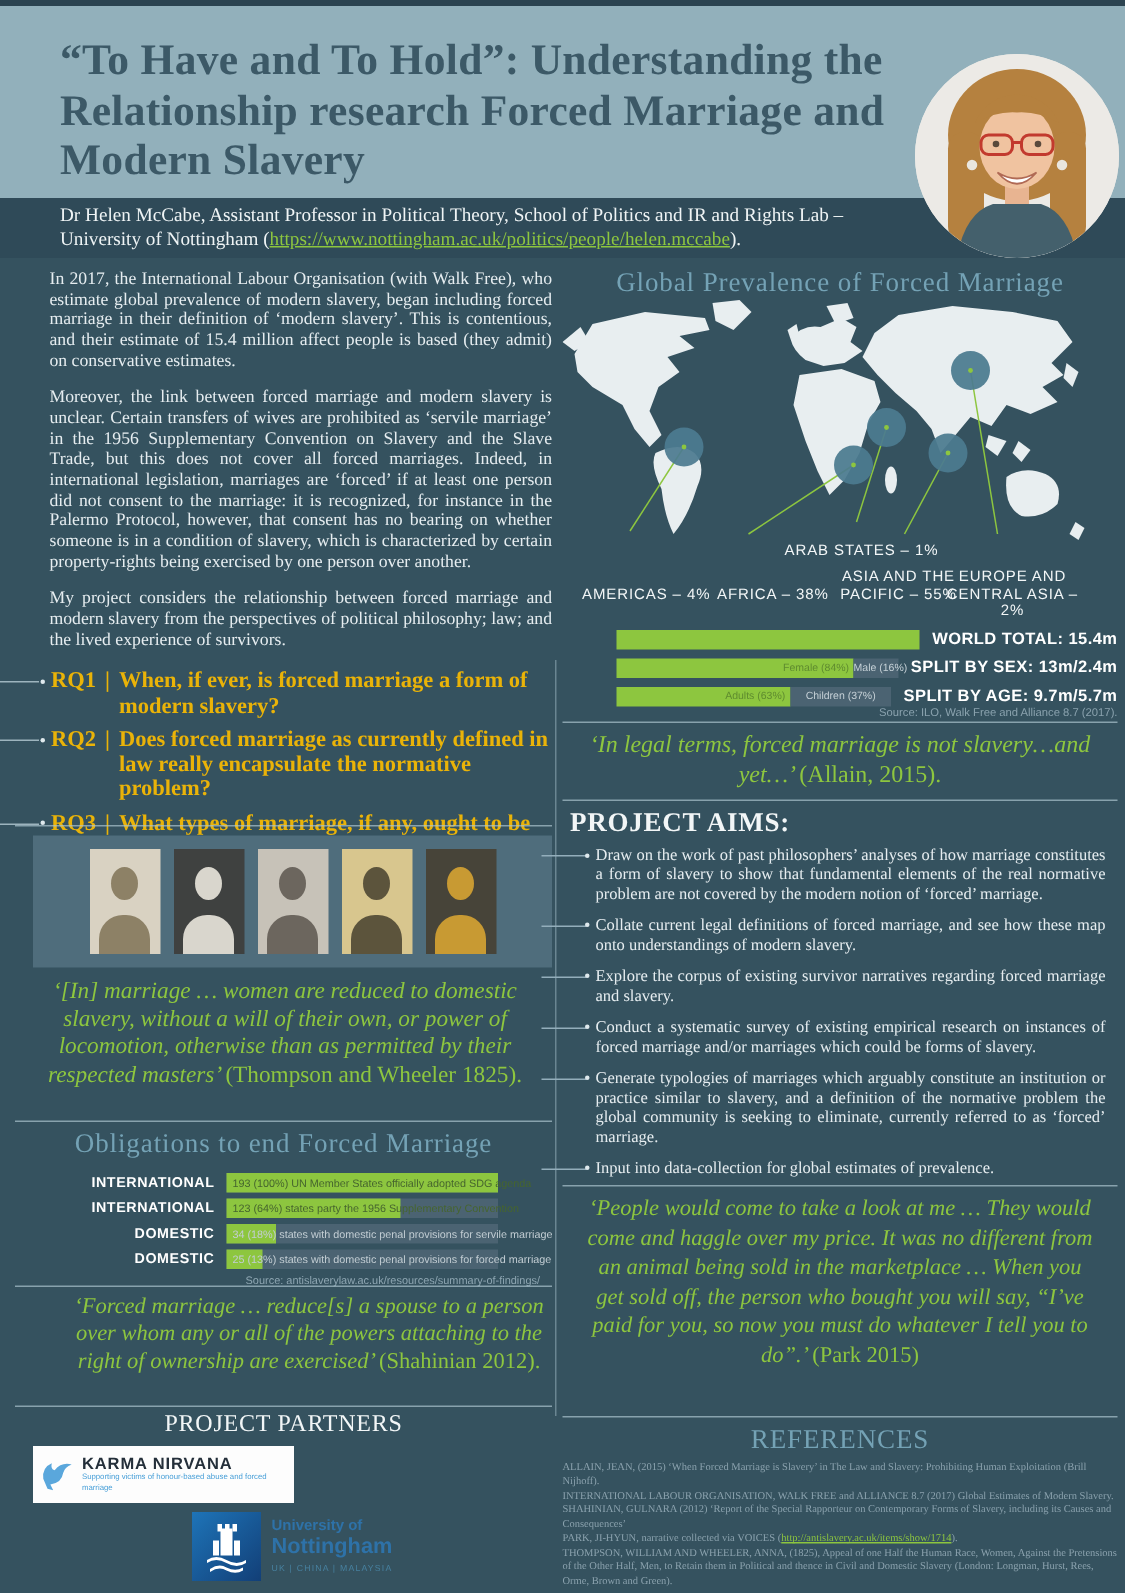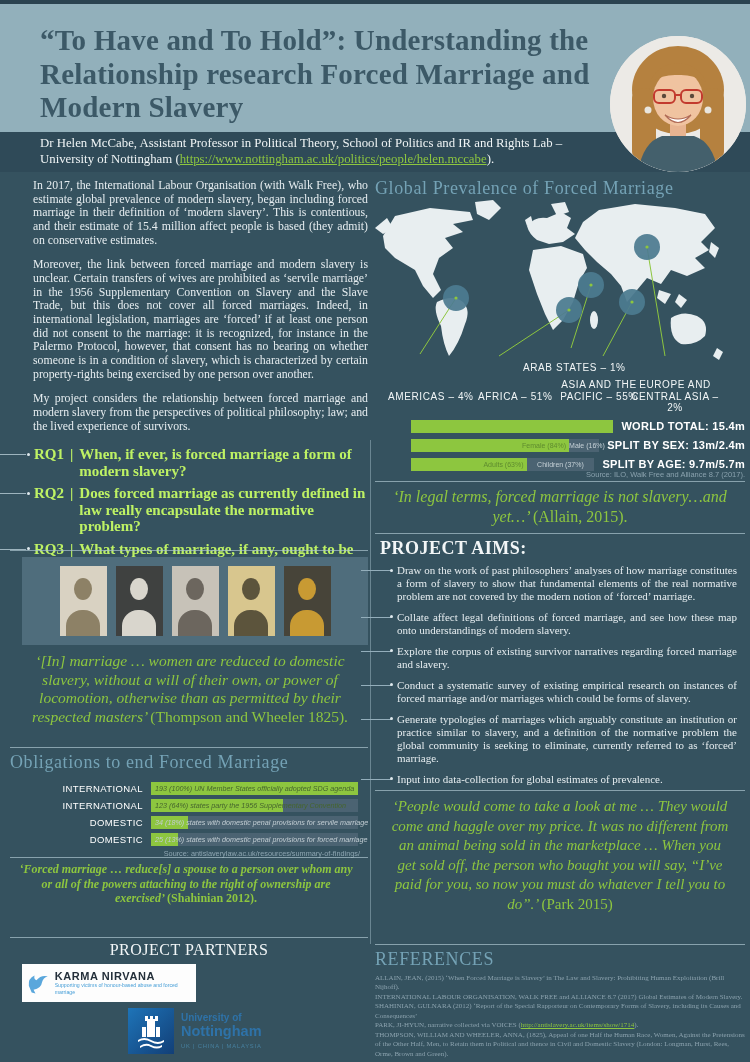--- a/index.html
+++ b/index.html
@@ -14,31 +14,31 @@
   .title{left:40px;top:24px;width:565px;font-size:29px;font-weight:bold;color:#3c5967;
          line-height:1.16;letter-spacing:0.2px;}
   .author{left:40px;top:136px;width:565px;font-size:12.8px;color:#eff4f5;line-height:1.25;}
   .author a{color:#8dc63f;text-decoration:underline;}
   .avatar{left:610px;top:36px;width:136px;height:136px;border-radius:50%;overflow:hidden;
           background:#eceae6;z-index:6;}
 
   
   .rule{height:1px;background:rgba(172,196,206,0.7);}
   .divider{left:370px;top:440px;width:1px;height:504px;background:rgba(160,185,197,0.5);}
-  .sec-head{color:#74a2b5;font-size:18px;letter-spacing:0.6px;}
+  .sec-head{color:#74a2b5;font-size:18px;letter-spacing:0.6px;text-align:center;}
   .quote{color:#8dc63f;font-style:italic;text-align:center;}
   .quote .attr{font-style:normal;}
   .sans{font-family:"Liberation Sans","DejaVu Sans",sans-serif;}
 
   
   .col-l{left:10px;top:0;width:358px;height:1062px;}
   .intro{left:23px;top:179px;width:335px;color:#e6edf0;font-size:11.8px;line-height:1.16;
          text-align:justify;}
   .intro p{margin:0 0 11px 0;}
-  .rq-list{left:0;top:446px;width:358px;color:#bef264;}
+  .rq-list{left:0;top:446px;width:358px;color:#eab308;}
   .rq{position:relative;display:flex;gap:6px;padding-left:24px;margin-bottom:6px;
       font-size:15px;font-weight:bold;line-height:1.1;}
   .rq::before{content:"";position:absolute;left:-10px;top:8px;width:26px;height:1px;
       background:#9db4be;}
   .rq::after{content:"";position:absolute;left:17px;top:6.5px;width:3px;height:3px;
       border-radius:50%;background:#dfe9ed;}
   .rq-text{flex:1;}
   .portraits{left:12px;top:557px;width:346px;height:88px;background:#4f6d7c;
       display:flex;align-items:center;justify-content:center;gap:9px;}
   .portrait{position:relative;width:47px;height:70px;overflow:hidden;}
@@ -48,29 +48,29 @@
       margin-left:-17px;border-radius:16px 16px 0 0;}
   .p1{background:#d9d2c2;} .p1::before,.p1::after{background:#8d8166;}
   .p2{background:#3f4140;} .p2::before,.p2::after{background:#d9d6cd;}
   .p3{background:#c7c2b8;} .p3::before,.p3::after{background:#6c665e;}
   .p4{background:#d8c68e;} .p4::before,.p4::after{background:#5c543c;}
   .p5{background:#474439;} .p5::before,.p5::after{background:#c89a33;}
   .q-thompson{left:8px;top:652px;width:344px;font-size:15.5px;line-height:1.2;}
   .ob-head{left:0;top:752px;width:358px;}
   .ob-list{left:0;top:782px;width:358px;}
   .ob-row{display:flex;height:13px;margin-bottom:4px;}
-  .ob-scope{width:133px;text-align:right;padding-right:8px;font-weight:normal;font-size:9.5px;
+  .ob-scope{width:133px;text-align:right;padding-right:8px;font-weight:bold;font-size:9.5px;
       color:#fff;line-height:13px;letter-spacing:0.4px;}
-  .ob-bar{position:relative;width:207px;background:#4b6372;font-style:italic;}
+  .ob-bar{position:relative;width:181px;background:#4b6372;}
   .ob-fill{position:absolute;left:0;top:0;bottom:0;background:#8dc63f;}
   .ob-text{position:absolute;left:4px;top:0;font-size:7.2px;line-height:13px;
       white-space:nowrap;z-index:1;}
   .t-dark{color:#46652e;} .t-light{color:#c2cdd3;}
   .ob-src{left:0;top:849px;width:350px;text-align:right;font-size:7.3px;color:#8ea6b2;}
-  .q-shahinian{left:8px;top:862px;width:336px;font-size:12px;line-height:1.22;font-weight:bold;}
+  .q-shahinian{left:28px;top:862px;width:336px;font-size:15px;line-height:1.22;}
   .partners-head{left:0;top:941px;width:358px;text-align:center;color:#f2f6f7;
       font-size:16px;letter-spacing:0.5px;}
   .logo-panel{background:#fdfdfd;display:flex;align-items:center;}
   .kn-panel{left:12px;top:964px;width:166px;height:38px;padding:0 4px;gap:4px;}
   .kn-name{font-size:11px;font-weight:bold;color:#242f3a;letter-spacing:0.6px;}
   .kn-tag{font-size:5.2px;color:#4aa0d8;line-height:1.3;}
   .wf-panel{left:188px;top:962px;width:172px;height:44px;justify-content:center;gap:6px;}
   .wf-name{font-size:10.5px;font-weight:bold;color:#433d38;letter-spacing:0.4px;}
   .wf-suffix{font-size:10.5px;color:#b4aea6;letter-spacing:0.4px;}
   .uon{left:118px;top:1008px;width:170px;height:48px;display:flex;gap:7px;}
@@ -307,21 +307,21 @@
         <circle cx="81" cy="100" r="1.6"></circle>
           <circle cx="194" cy="112" r="1.6"></circle>
         <circle cx="216" cy="87" r="1.6"></circle>
           <circle cx="257" cy="104" r="1.6"></circle>
         <circle cx="272" cy="49" r="1.6"></circle>
       </g>
     </svg>
 
     <div class="map-lbl sans" style="left:148px;top:362px;">ARAB STATES – 1%</div>
     <div class="map-lbl sans" style="left:13px;top:391px;">AMERICAS – 4%</div>
-    <div class="map-lbl sans" style="left:103px;top:391px;">AFRICA – 51%</div>
+    <div class="map-lbl sans" style="left:103px;top:391px;">AFRICA – 38%</div>
     <div class="map-lbl sans" style="left:178px;top:379px;width:92px;">ASIA AND THE PACIFIC – 55%</div>
     <div class="map-lbl sans" style="left:252px;top:379px;width:96px;">EUROPE AND CENTRAL ASIA – 2%</div>
 
     <div class="abs stats sans">
       <div class="stat-row">
         <div class="stat-bar">
           <div class="sg sg-green" style="width: 100%;">
               <span></span>
             </div>
         </div>
@@ -358,21 +358,21 @@
       <span>‘In legal terms, forced marriage is not slavery…and yet…’</span>
       <span class="attr">(Allain, 2015).</span>
     </div>
 
     <div class="abs rule" style="left:0;top:533px;width:370px;"></div>
 
     <div class="abs aims-head">PROJECT AIMS:</div>
 
     <div class="abs aims">
       <div class="aim">Draw on the work of past philosophers’ analyses of how marriage constitutes a form of slavery to show that fundamental elements of the real normative problem are not covered by the modern notion of ‘forced’ marriage.</div>
-      <div class="aim">Collate affect legal definitions of forced marriage, and see how these map onto understandings of modern slavery.</div>
+      <div class="aim">Collate current legal definitions of forced marriage, and see how these map onto understandings of modern slavery.</div>
       <div class="aim">Explore the corpus of existing survivor narratives regarding forced marriage and slavery.</div>
       <div class="aim">Conduct a systematic survey of existing empirical research on instances of forced marriage and/or marriages which could be forms of slavery.</div>
       <div class="aim">Generate typologies of marriages which arguably constitute an institution or practice similar to slavery, and a definition of the normative problem the global community is seeking to eliminate, currently referred to as ‘forced’ marriage.</div>
       <div class="aim">Input into data-collection for global estimates of prevalence.</div>
     </div>
 
     <div class="abs rule" style="left:0;top:790px;width:370px;"></div>
 
     <div class="abs quote q-park">
       <span>‘People would come to take a look at me … They would come and haggle over my price. It was no different from an animal being sold in the marketplace … When you get sold off, the person who bought you will say, “I’ve paid for you, so now you must do whatever I tell you to do”.’</span>

